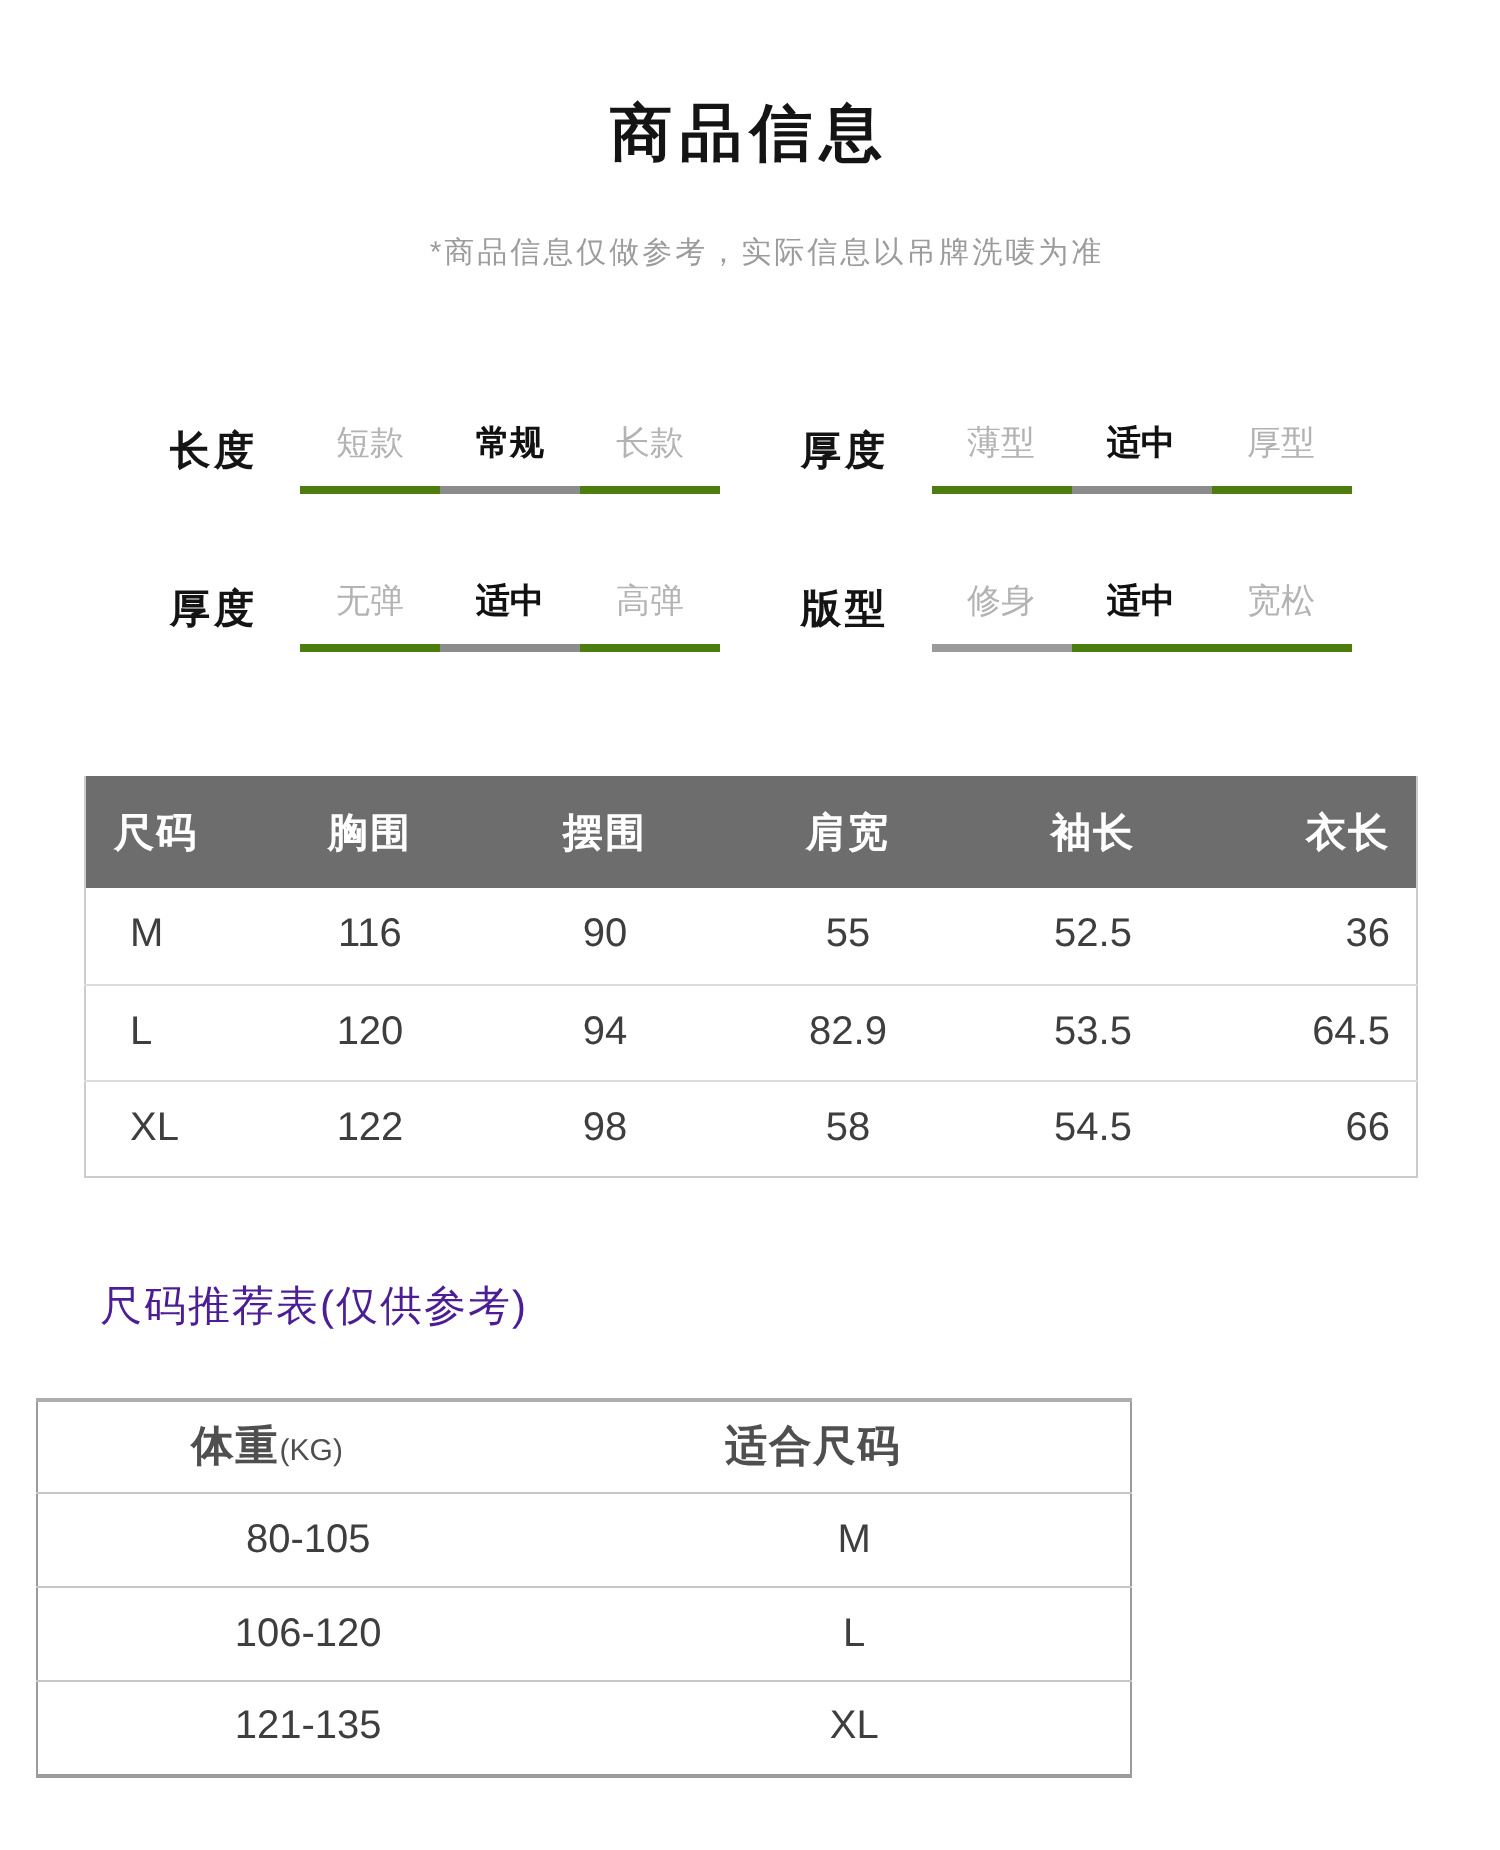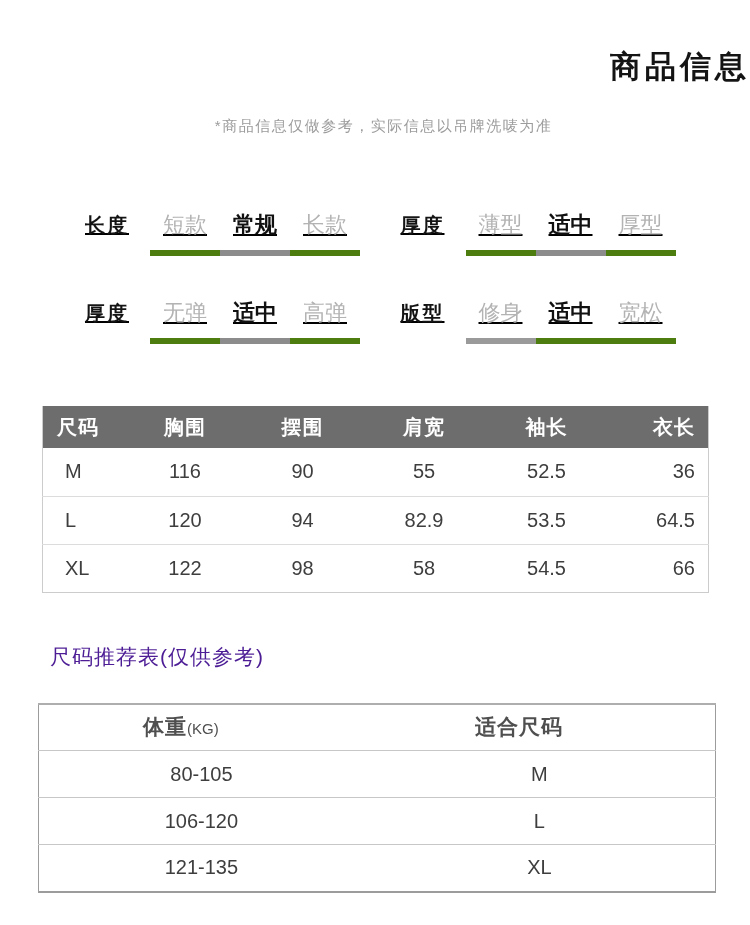--- a/index.html
+++ b/index.html
@@ -8,80 +8,79 @@
   .page {
     position: relative;
     width: 750px;
     height: 925px;
     background: #ffffff;
     overflow: hidden;
   }
   
   .title {
     padding-top: 46px;
-    text-align: right;
+    text-align: center;
     font-size: 31px;
     font-weight: 700;
     letter-spacing: 4px;
     color: #141414;
   }
   .disclaimer {
     margin-top: 29px;
     text-align: center;
     font-size: 15px;
     letter-spacing: 1.5px;
     color: #9c9c9c;
     padding-left: 17px;
   }
   
   .attrs {
     margin: 74px 50px 0 85px;
     display: grid;
     grid-template-columns: 1fr 1fr;
     column-gap: 16px;
     row-gap: 42px;
-    text-decoration: underline;
   }
   .attr { display: flex; align-items: flex-start; }
   .attr-label {
     font-size: 20px;
     font-weight: 700;
     letter-spacing: 2px;
     color: #141414;
     margin-top: 2px;
     white-space: nowrap;
   }
   .opts { display: flex; margin-left: 21px; }
   .opt {
     width: 70px;
     text-align: center;
-    font-size: 22px;
+    font-size: 17px;
     color: #b3b3b3;
     padding-bottom: 10px;
-    border-bottom: 6px solid #4d7c0f;
+    border-bottom: 4px solid #4d7c0f;
     cursor: pointer;
     white-space: nowrap;
   }
   .opt.selected { color: #111; font-weight: 700; border-bottom-color: #8c8c8c; }
   .opt.line-selected { border-bottom-color: #9a9a9a; }
   .opt.text-selected { color: #111; font-weight: 700; }
   
   table { border-collapse: collapse; table-layout: fixed; }
   .size-table {
     width: 666px;
     margin: 62px 0 0 42px;
     border: 1px solid #cccccc;
     border-top: none;
   }
   .size-table thead th {
     background: #6d6d6d;
     color: #ffffff;
     font-size: 20px;
     font-weight: 700;
-    height: 42px;
+    height: 56px;
     text-align: center;
     letter-spacing: 1px;
   }
   .size-table col.c1 { width: 85px; }
   .size-table col.c2 { width: 115px; }
   .size-table col.c3 { width: 120px; }
   .size-table col.c4 { width: 123px; }
   .size-table col.c5 { width: 122px; }
   .size-table col.c6 { width: 101px; }
   .size-table th:first-child { text-align: left; padding-left: 14px; }
@@ -98,22 +97,22 @@
   .size-table tbody td:last-child { text-align: right; padding-right: 13px; }
   
   .section-title {
     margin: 50px 0 0 50px;
     font-size: 21px;
     font-weight: 400;
     letter-spacing: 1px;
     color: #4c1d95;
   }
   .rec-table {
-    width: 678px;
-    margin: 32px 0 0 38px;
+    width: 548px;
+    margin: 32px 0 0 18px;
     border: 1px solid #9c9c9c;
     border-top: 2px solid #aeaeae;
     border-bottom: 2px solid #9c9c9c;
   }
   .rec-table col.r1 { width: 42%; }
   .rec-table col.r2 { width: 58%; }
   .rec-table th {
     height: 47px;
     font-size: 21px;
     font-weight: 700;

